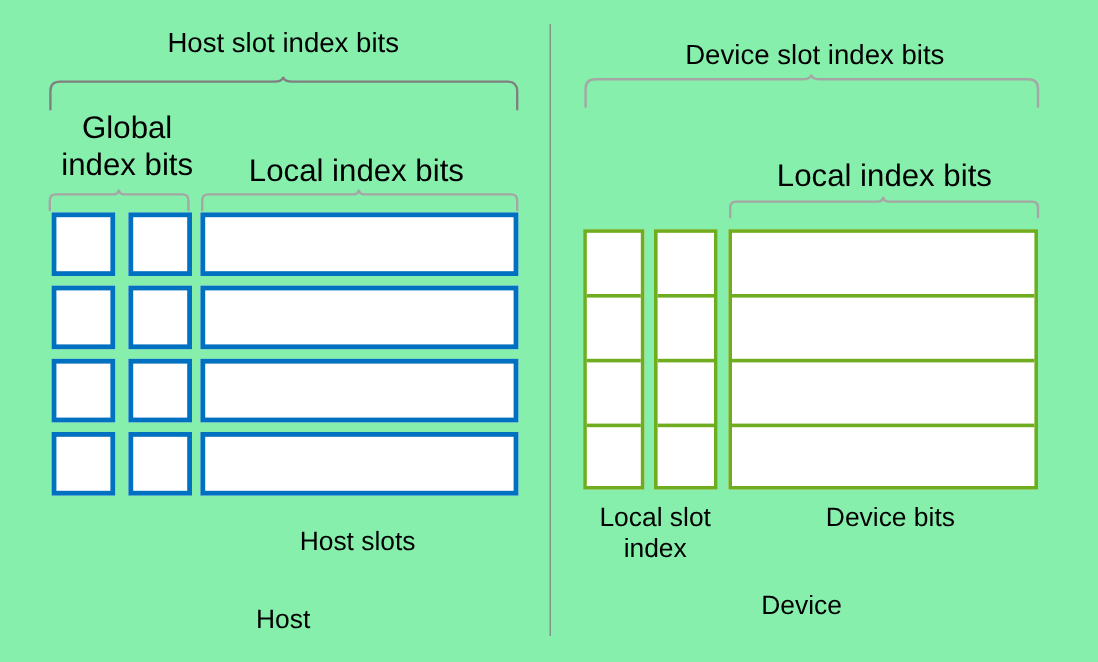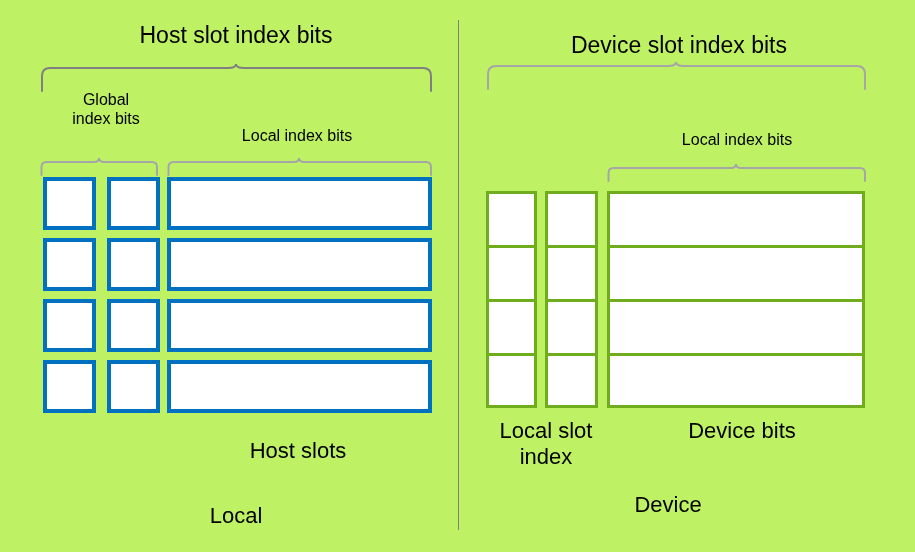--- a/index.html
+++ b/index.html
@@ -8,33 +8,33 @@
     background: #ffffff;
   }
   body {
     font-family: "Liberation Sans", sans-serif;
     color: #000000;
   }
   #canvas {
     position: relative;
     width: 915px;
     height: 552px;
-    background: #bef264;
+    background: #86efac;
     overflow: hidden;
   }
   .lbl {
     position: absolute;
     text-align: center;
     color: #000000;
     line-height: 1.18;
     white-space: pre-line;
     font-weight: 400;
   }
   .t-title { font-size: 23px; }
-  .t-sub   { font-size: 16px; }
+  .t-sub   { font-size: 26px; }
   .t-foot  { font-size: 22px; }
 
   .divider {
     position: absolute;
     background: #808080;
     width: 1px;
   }
 
   
   .box {
@@ -106,21 +106,21 @@
     <div class="box blue" style="left:43px; top:299px; width:53px; height:53px;"></div>
     <div class="box blue" style="left:107px; top:299px; width:53px; height:53px;"></div>
     <div class="box blue" style="left:167px; top:299px; width:265px; height:53px;"></div>
 
     <div class="box blue" style="left:43px; top:360px; width:53px; height:53px;"></div>
     <div class="box blue" style="left:107px; top:360px; width:53px; height:53px;"></div>
     <div class="box blue" style="left:167px; top:360px; width:265px; height:53px;"></div>
 
     <div class="lbl t-foot" style="left:185px; top:438px; width:226px;">Host slots</div>
 
-    <div class="lbl t-foot" style="left:146px; top:503px; width:180px;">Local</div>
+    <div class="lbl t-foot" style="left:146px; top:503px; width:180px;">Host</div>
   </div>
 
   <div class="divider" style="left:458px; top:20px; height:510px;"></div>
 
   <div>
 
     <div class="lbl t-title" style="left:534px; top:18px; width:290px;margin-top:14px;">Device slot index bits</div>
 
     <div class="brace" style="left:486px; top:62px; width:381px; height:28px;">
       <svg width="381" height="28" viewBox="0 0 381 28" fill="none">

